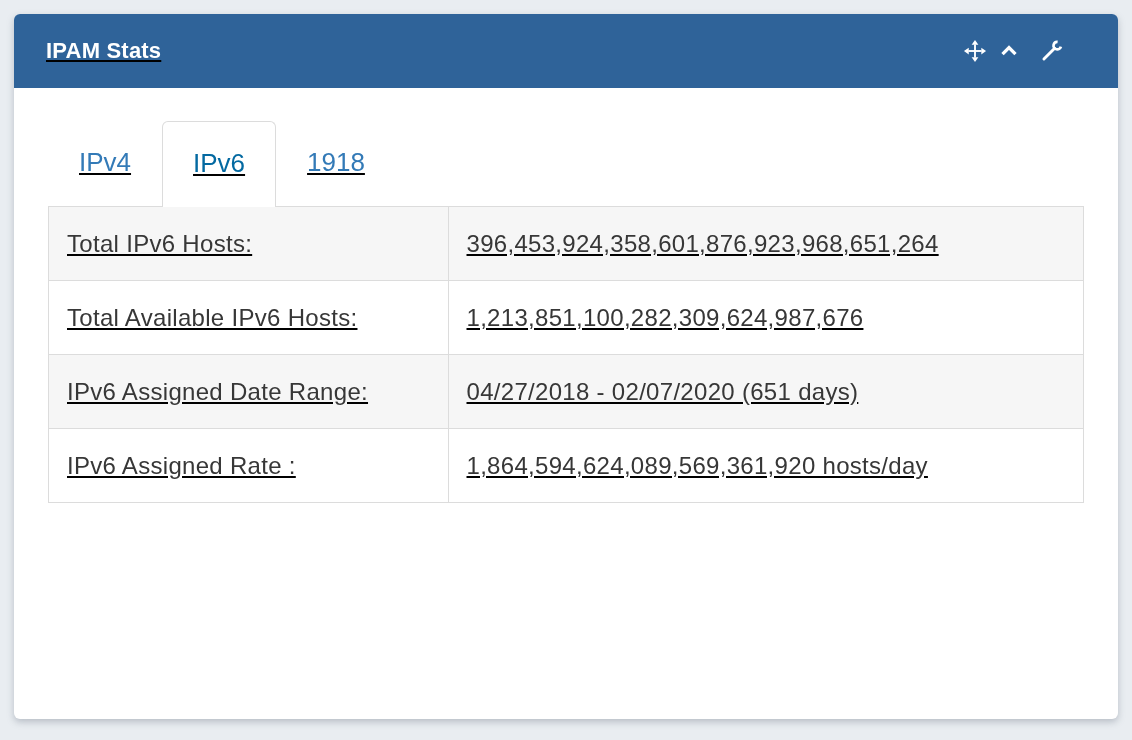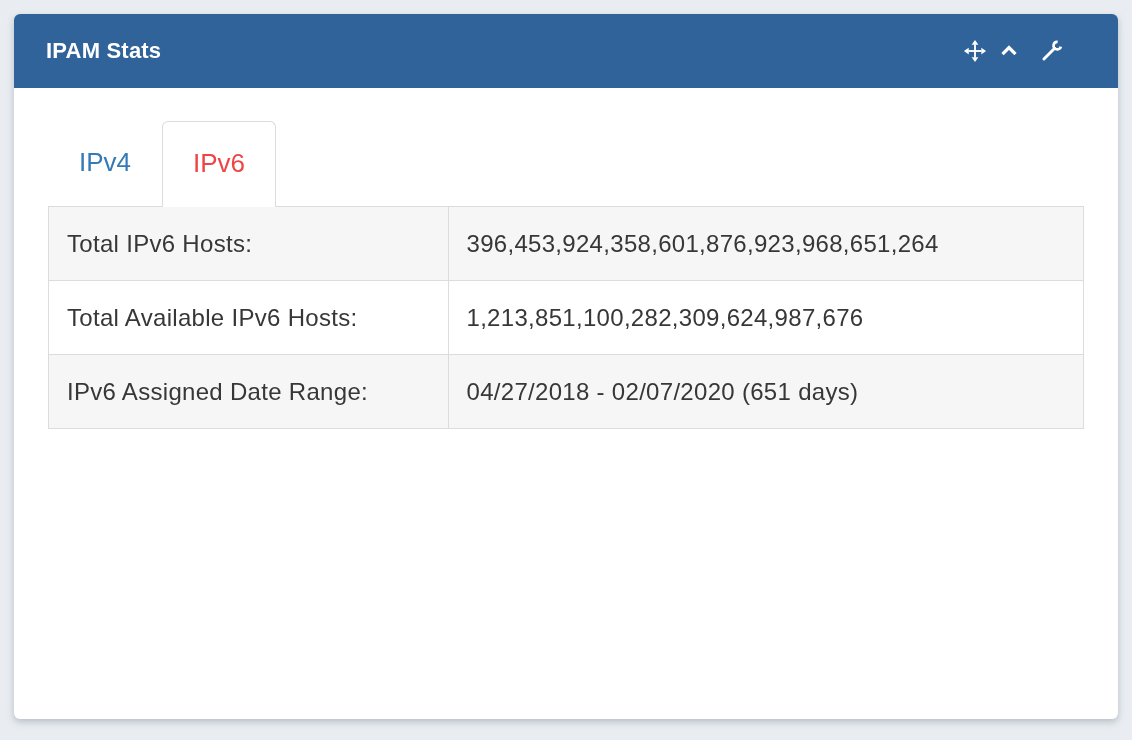--- a/index.html
+++ b/index.html
@@ -10,20 +10,21 @@
   html,body{width:1132px; height:740px;}
   body{
     background:var(--page-bg,#e9edf1);
     font-family:"Liberation Sans","DejaVu Sans",sans-serif;
     position:relative; overflow:hidden;
   }
   .panel{
     position:absolute; left:14px; top:14px; width:1104px; height:705px;
     background:#ffffff; border-radius:6px;
     box-shadow:0 3px 7px rgba(110,120,135,.4);
+    text-decoration:underline;
   }
   .panel-heading{
     height:74px; background:var(--header-bg,#2f6399);
     border-radius:6px 6px 0 0;
     display:flex; align-items:center;
     padding:0 54px 0 32px;
   }
   .panel-title{
     color:#ffffff; font-weight:bold; font-size:22px; letter-spacing:.2px;
   }
@@ -39,21 +40,21 @@
   .nav-tabs{
     display:flex; align-items:flex-end; list-style:none;
     position:relative; z-index:2;text-align:center;
   }
   .tab{
     font-size:26px; color:var(--link-blue,#337ab7);
     padding:26px 30px 28px 30px; cursor:pointer;
     border:1px solid transparent; border-bottom:none; white-space:nowrap;
   }
   .tab.active{
-    color:#ef4444; background:#ffffff;
+    color:#0369a1; background:#ffffff;
     border-color:var(--table-border,#dcdcdc);
     border-radius:6px 6px 0 0;
     margin-bottom:-1px; cursor:default;
   }
 
   .stats-table{
     width:100%; border-collapse:collapse;
     font-size:24px; color:var(--text,#373737);
     position:relative; z-index:1;
   }
@@ -101,20 +102,21 @@
   </div>
 
   <div class="panel-body">
 
     <ul class="nav-tabs">
 
         <li class="tab">IPv4</li>
 
         <li class="tab active">IPv6</li>
 
+        <li class="tab">1918</li>
       </ul>
 
     <table class="stats-table">
       <tbody>
 
           <tr>
             <td class="label-cell">Total IPv6 Hosts:</td>
             <td class="value-cell">396,453,924,358,601,876,923,968,651,264</td>
           </tr>
 
@@ -122,18 +124,22 @@
             <td class="label-cell">Total Available IPv6 Hosts:</td>
             <td class="value-cell">1,213,851,100,282,309,624,987,676</td>
           </tr>
 
 
           <tr>
             <td class="label-cell">IPv6 Assigned Date Range:</td>
             <td class="value-cell">04/27/2018 - 02/07/2020 (651 days)</td>
           </tr>
 
+          <tr>
+            <td class="label-cell">IPv6 Assigned Rate :</td>
+            <td class="value-cell">1,864,594,624,089,569,361,920 hosts/day</td>
+          </tr>
 
         </tbody>
     </table>
 
   </div>
 </div>
 
 </body></html>

